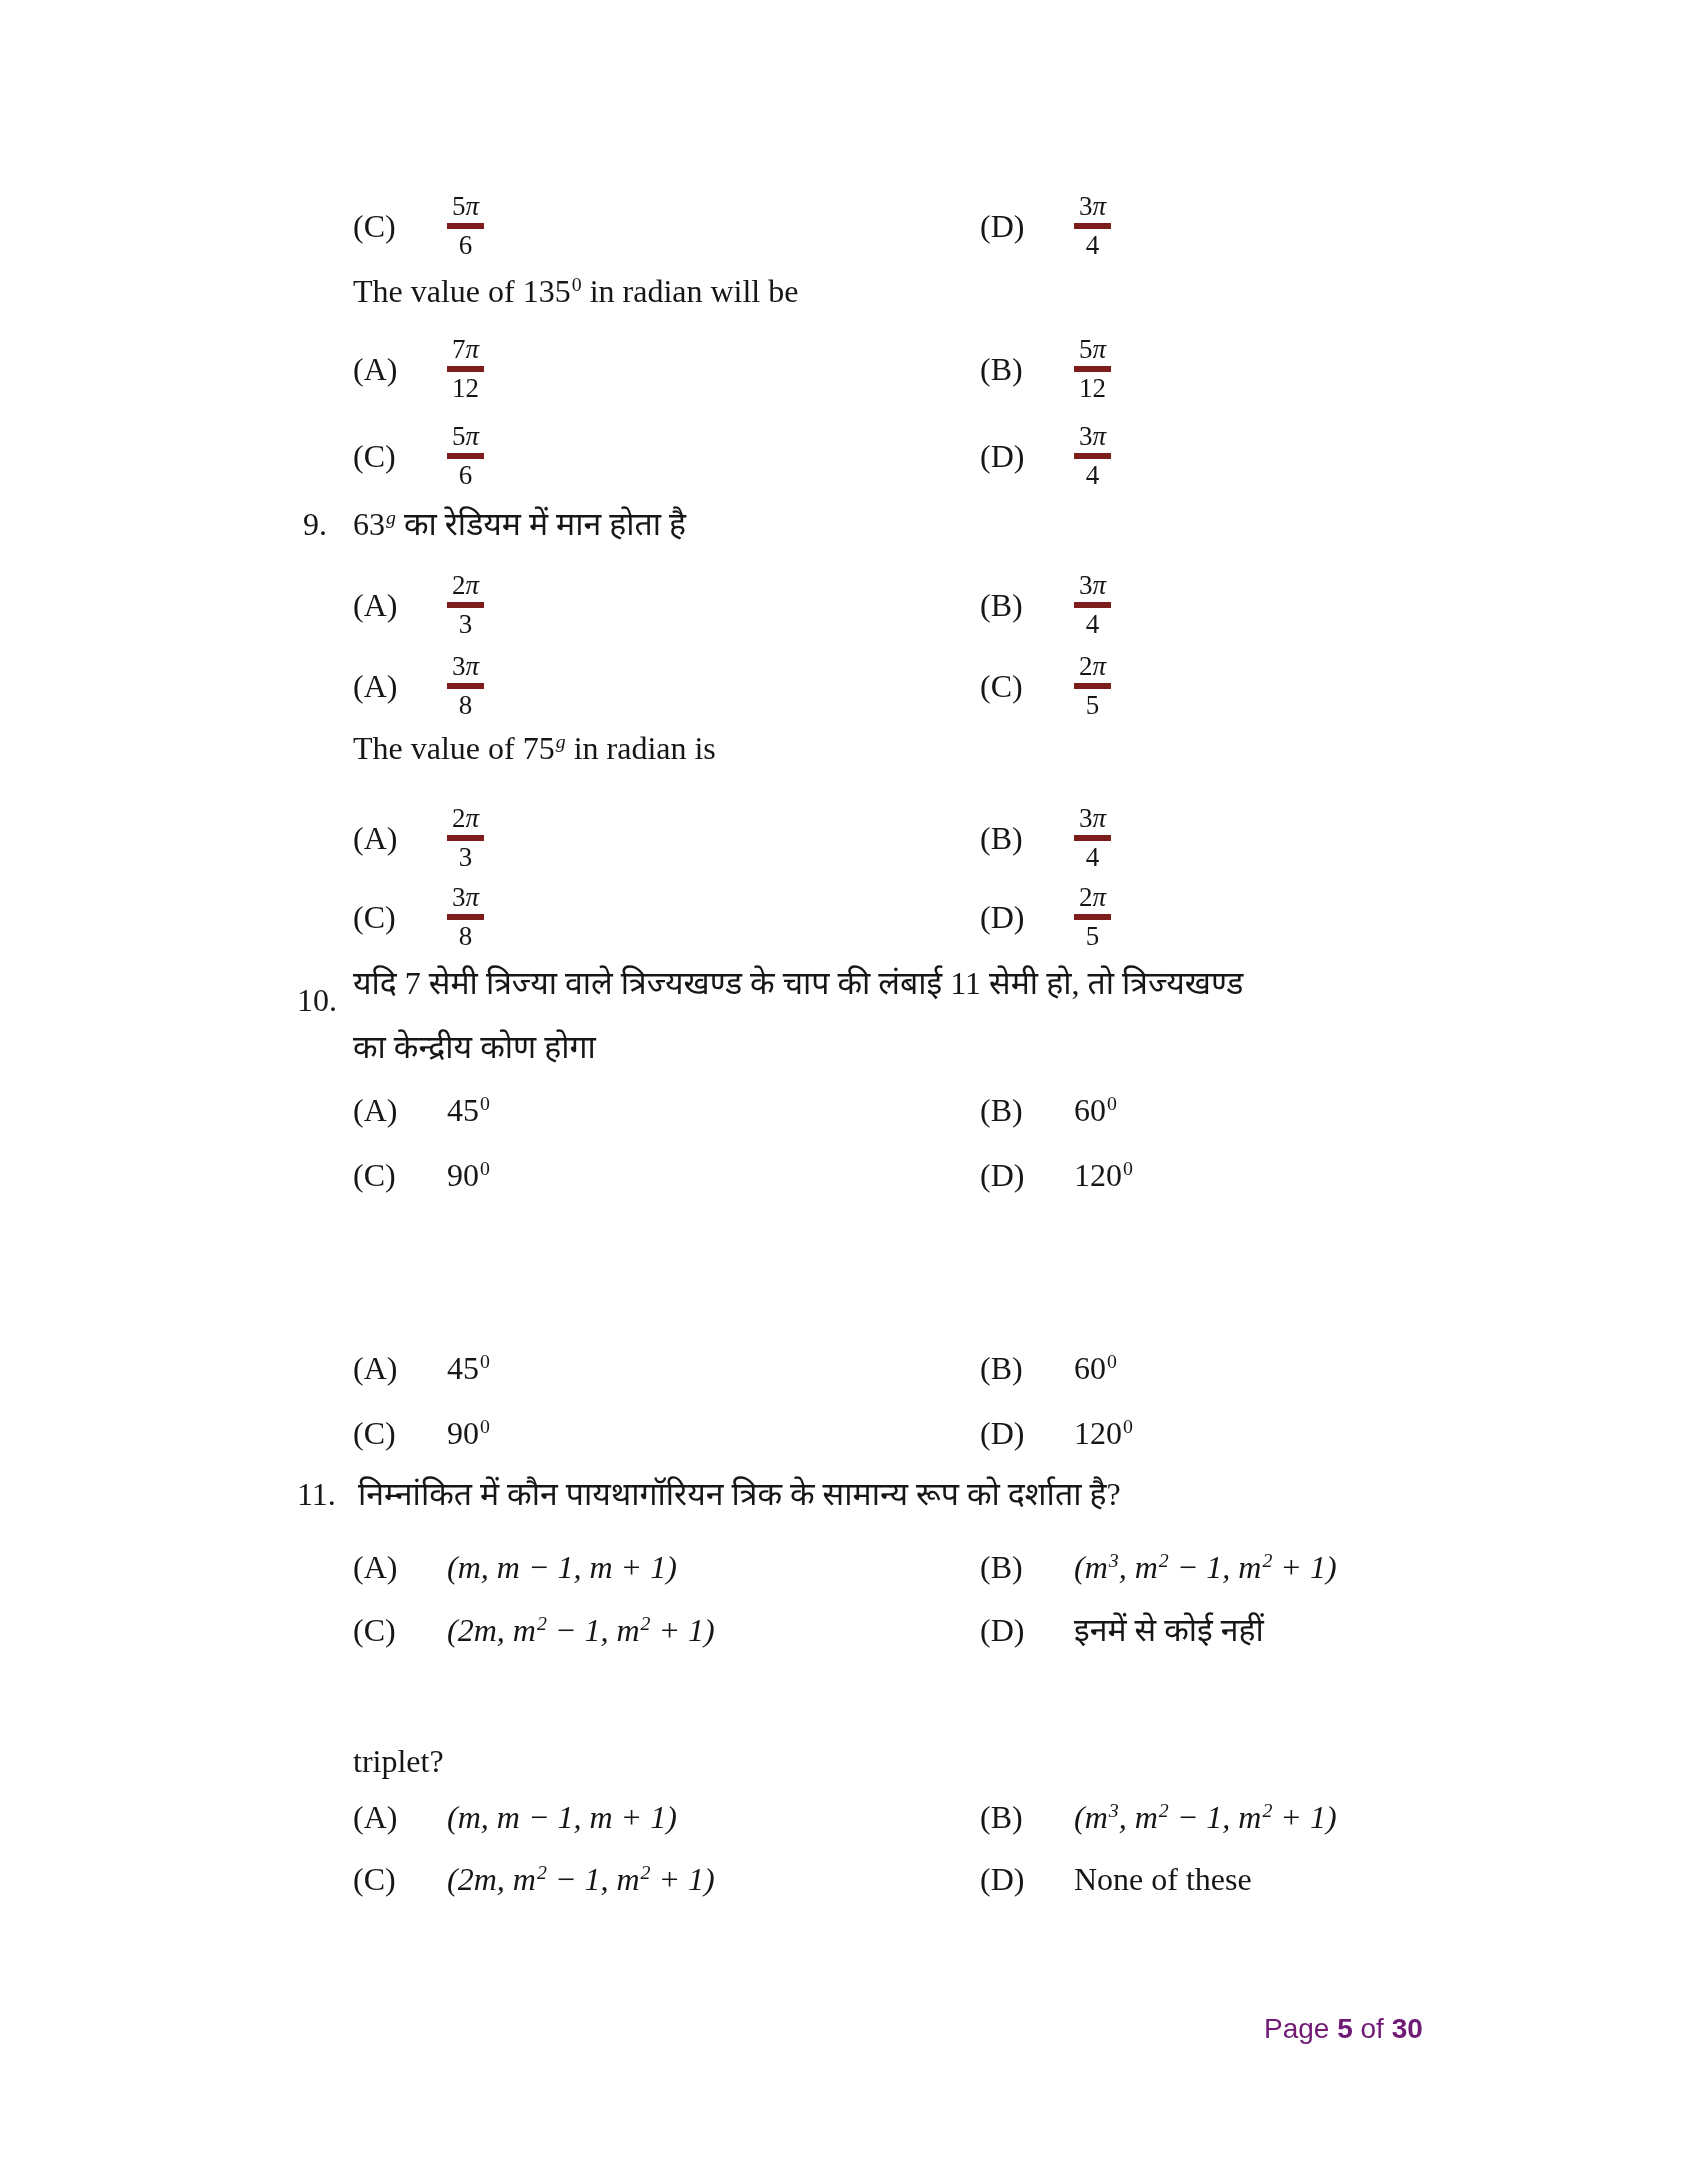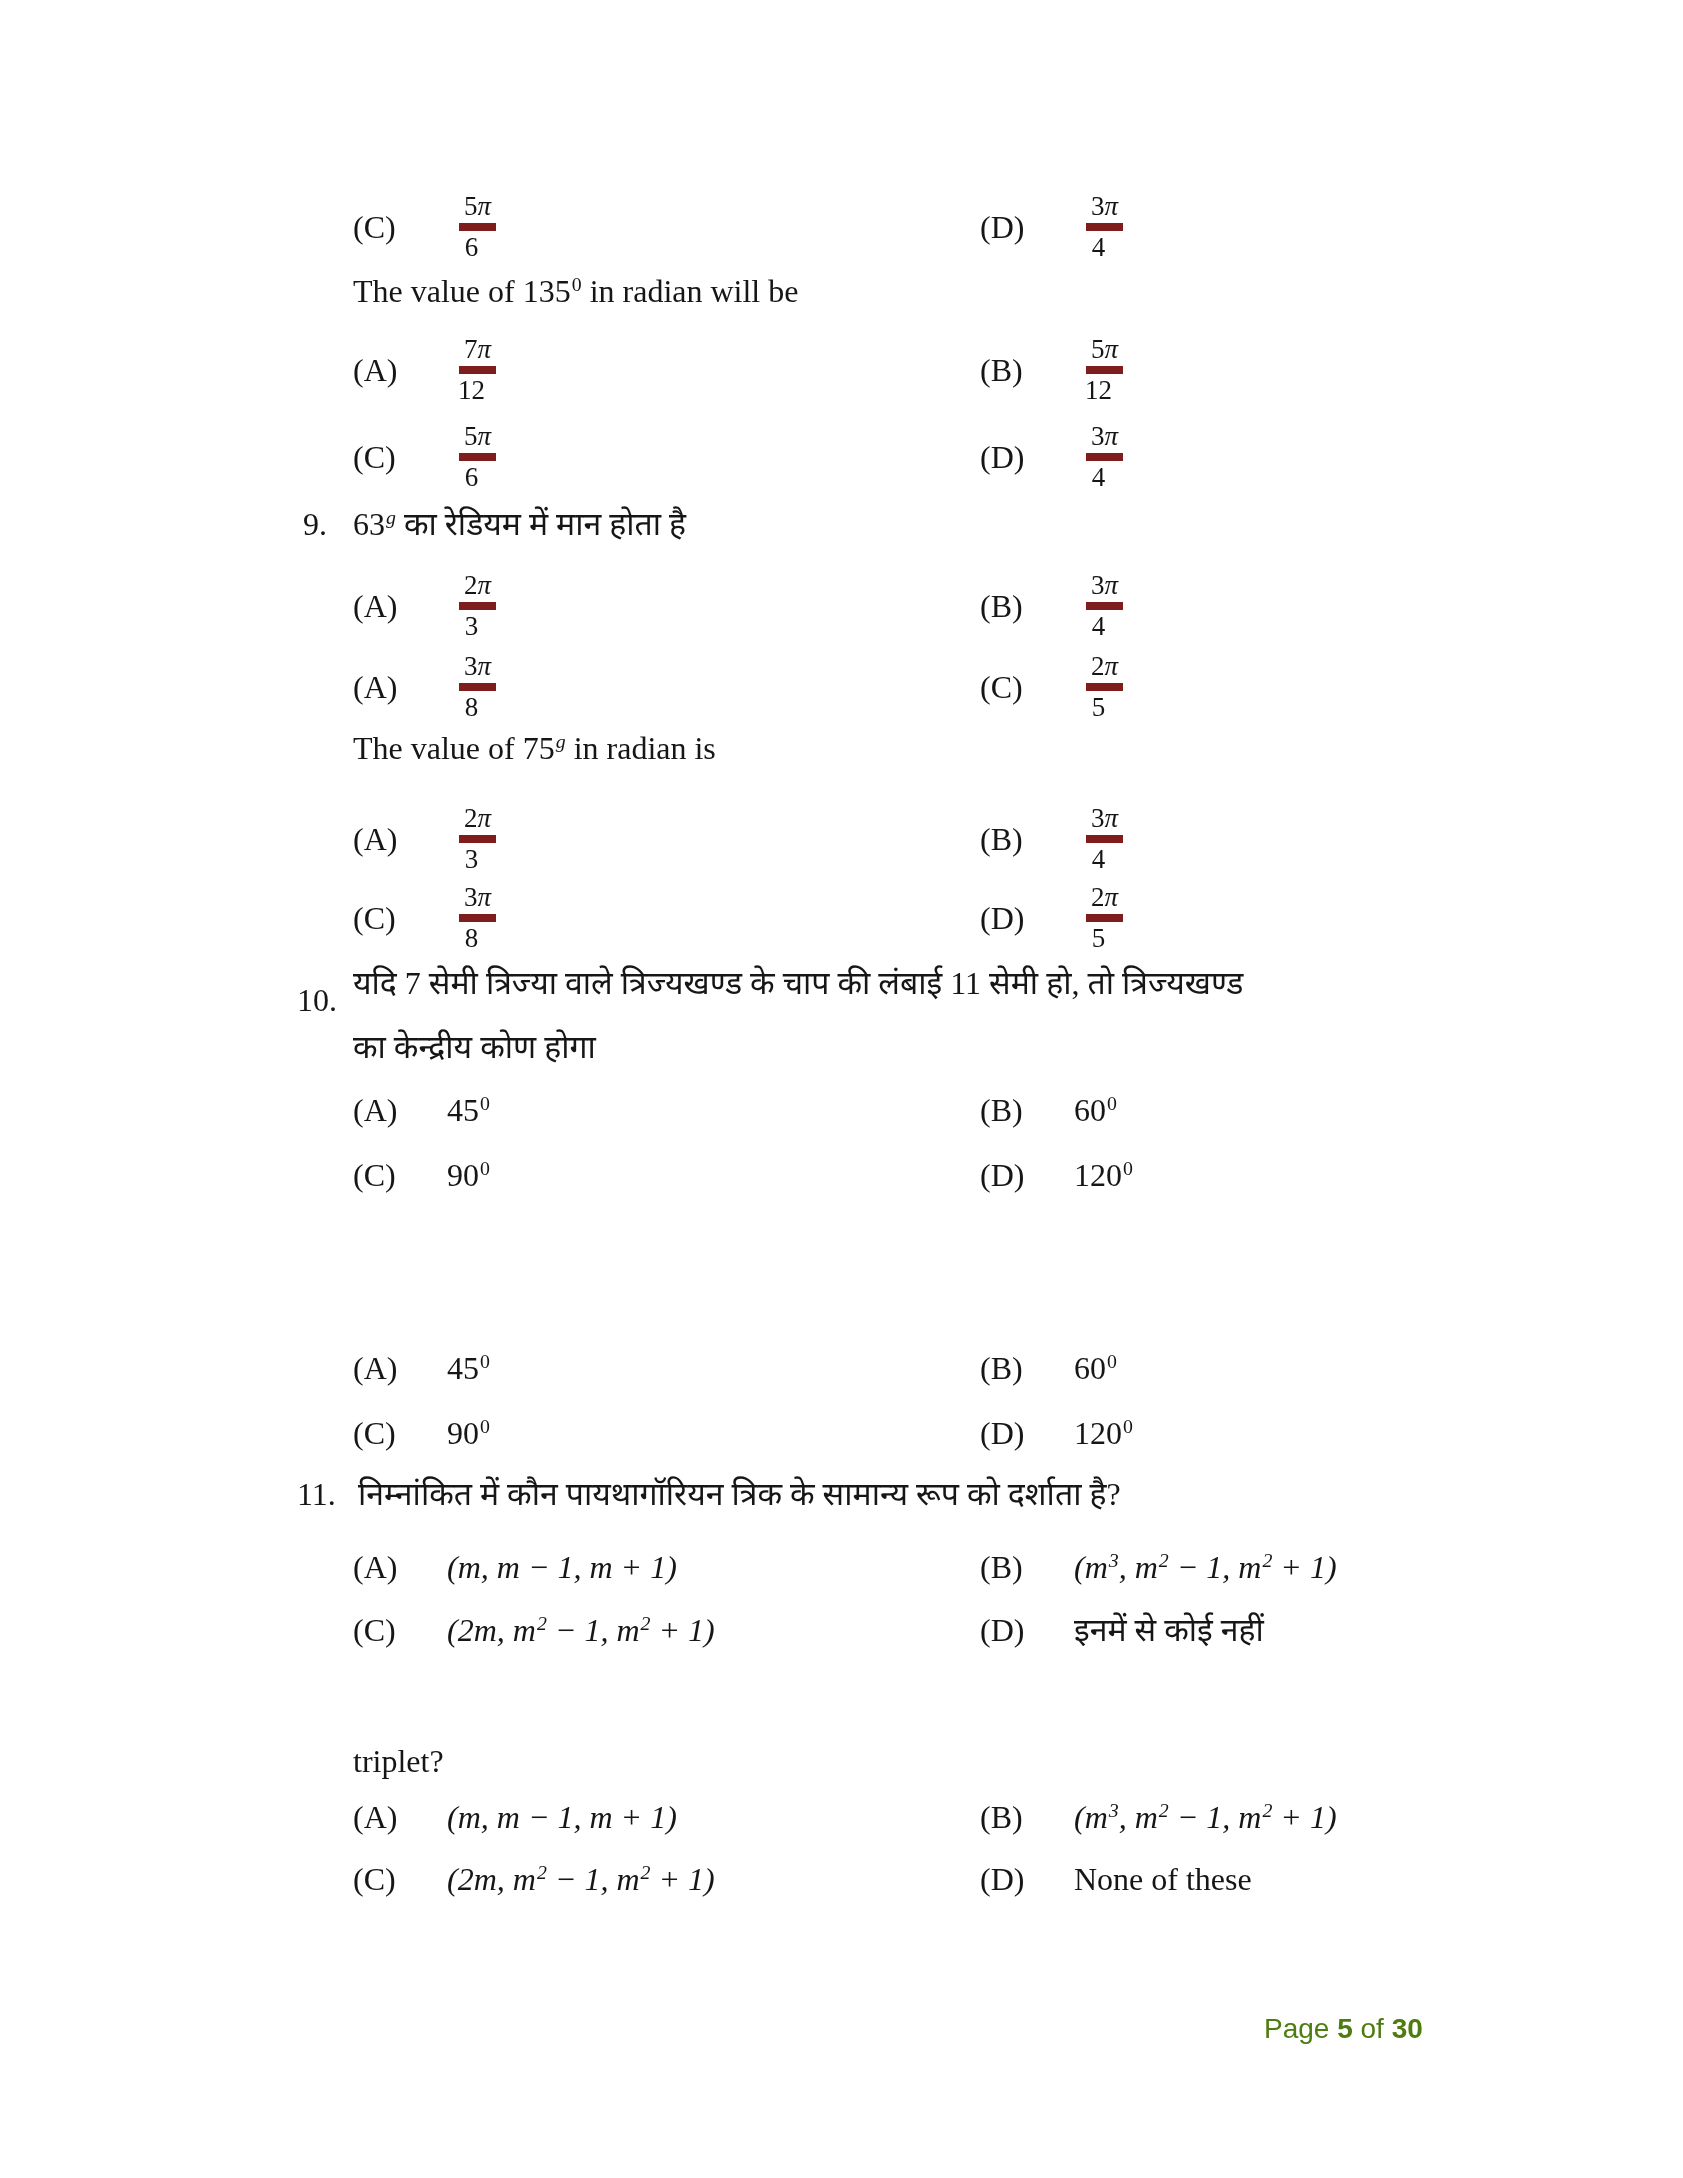--- a/index.html
+++ b/index.html
@@ -21,40 +21,40 @@
   .frac-row .cell { align-items: center; }
   .text-row .cell { align-items: flex-start; }
   .frac {
     display: inline-flex;
     flex-direction: column;
     align-items: center;
     font-size: 27px;
     line-height: 31px;
     text-align: center;
   }
-  .frac .num { padding: 0 5px 1px 5px; border-bottom: 8px solid #7f1d1d; margin-left: 12px; }
+  .frac .num { padding: 0 5px 1px 5px; border-bottom: 6px solid #7f1d1d; }
   .frac .den { padding-top: 1px; }
   .stem { position: absolute; font-size: 32px; line-height: 40px; white-space: nowrap; }
   .qnum { position: absolute; font-size: 32px; line-height: 40px; }
   .optval { font-size: 32px; line-height: 38px; white-space: nowrap; }
   .it { font-style: italic; }
   sup {
     font-size: 0.62em;
     line-height: 0;
     position: relative;
     vertical-align: baseline;
     top: -0.55em;
     margin-left: 1px;
   }
   .footer {
     position: absolute;
     font-family: "Liberation Sans", "DejaVu Sans", sans-serif;
     font-size: 28px;
     line-height: 34px;
-    color: #4d7c0f;
+    color: #701a75;
     white-space: pre;
   }
   .footer b { font-weight: 700; }
 </style>
 </head>
 <body>
 
 <div class="page">
 
   <div class="row frac-row" style="top:191px">

